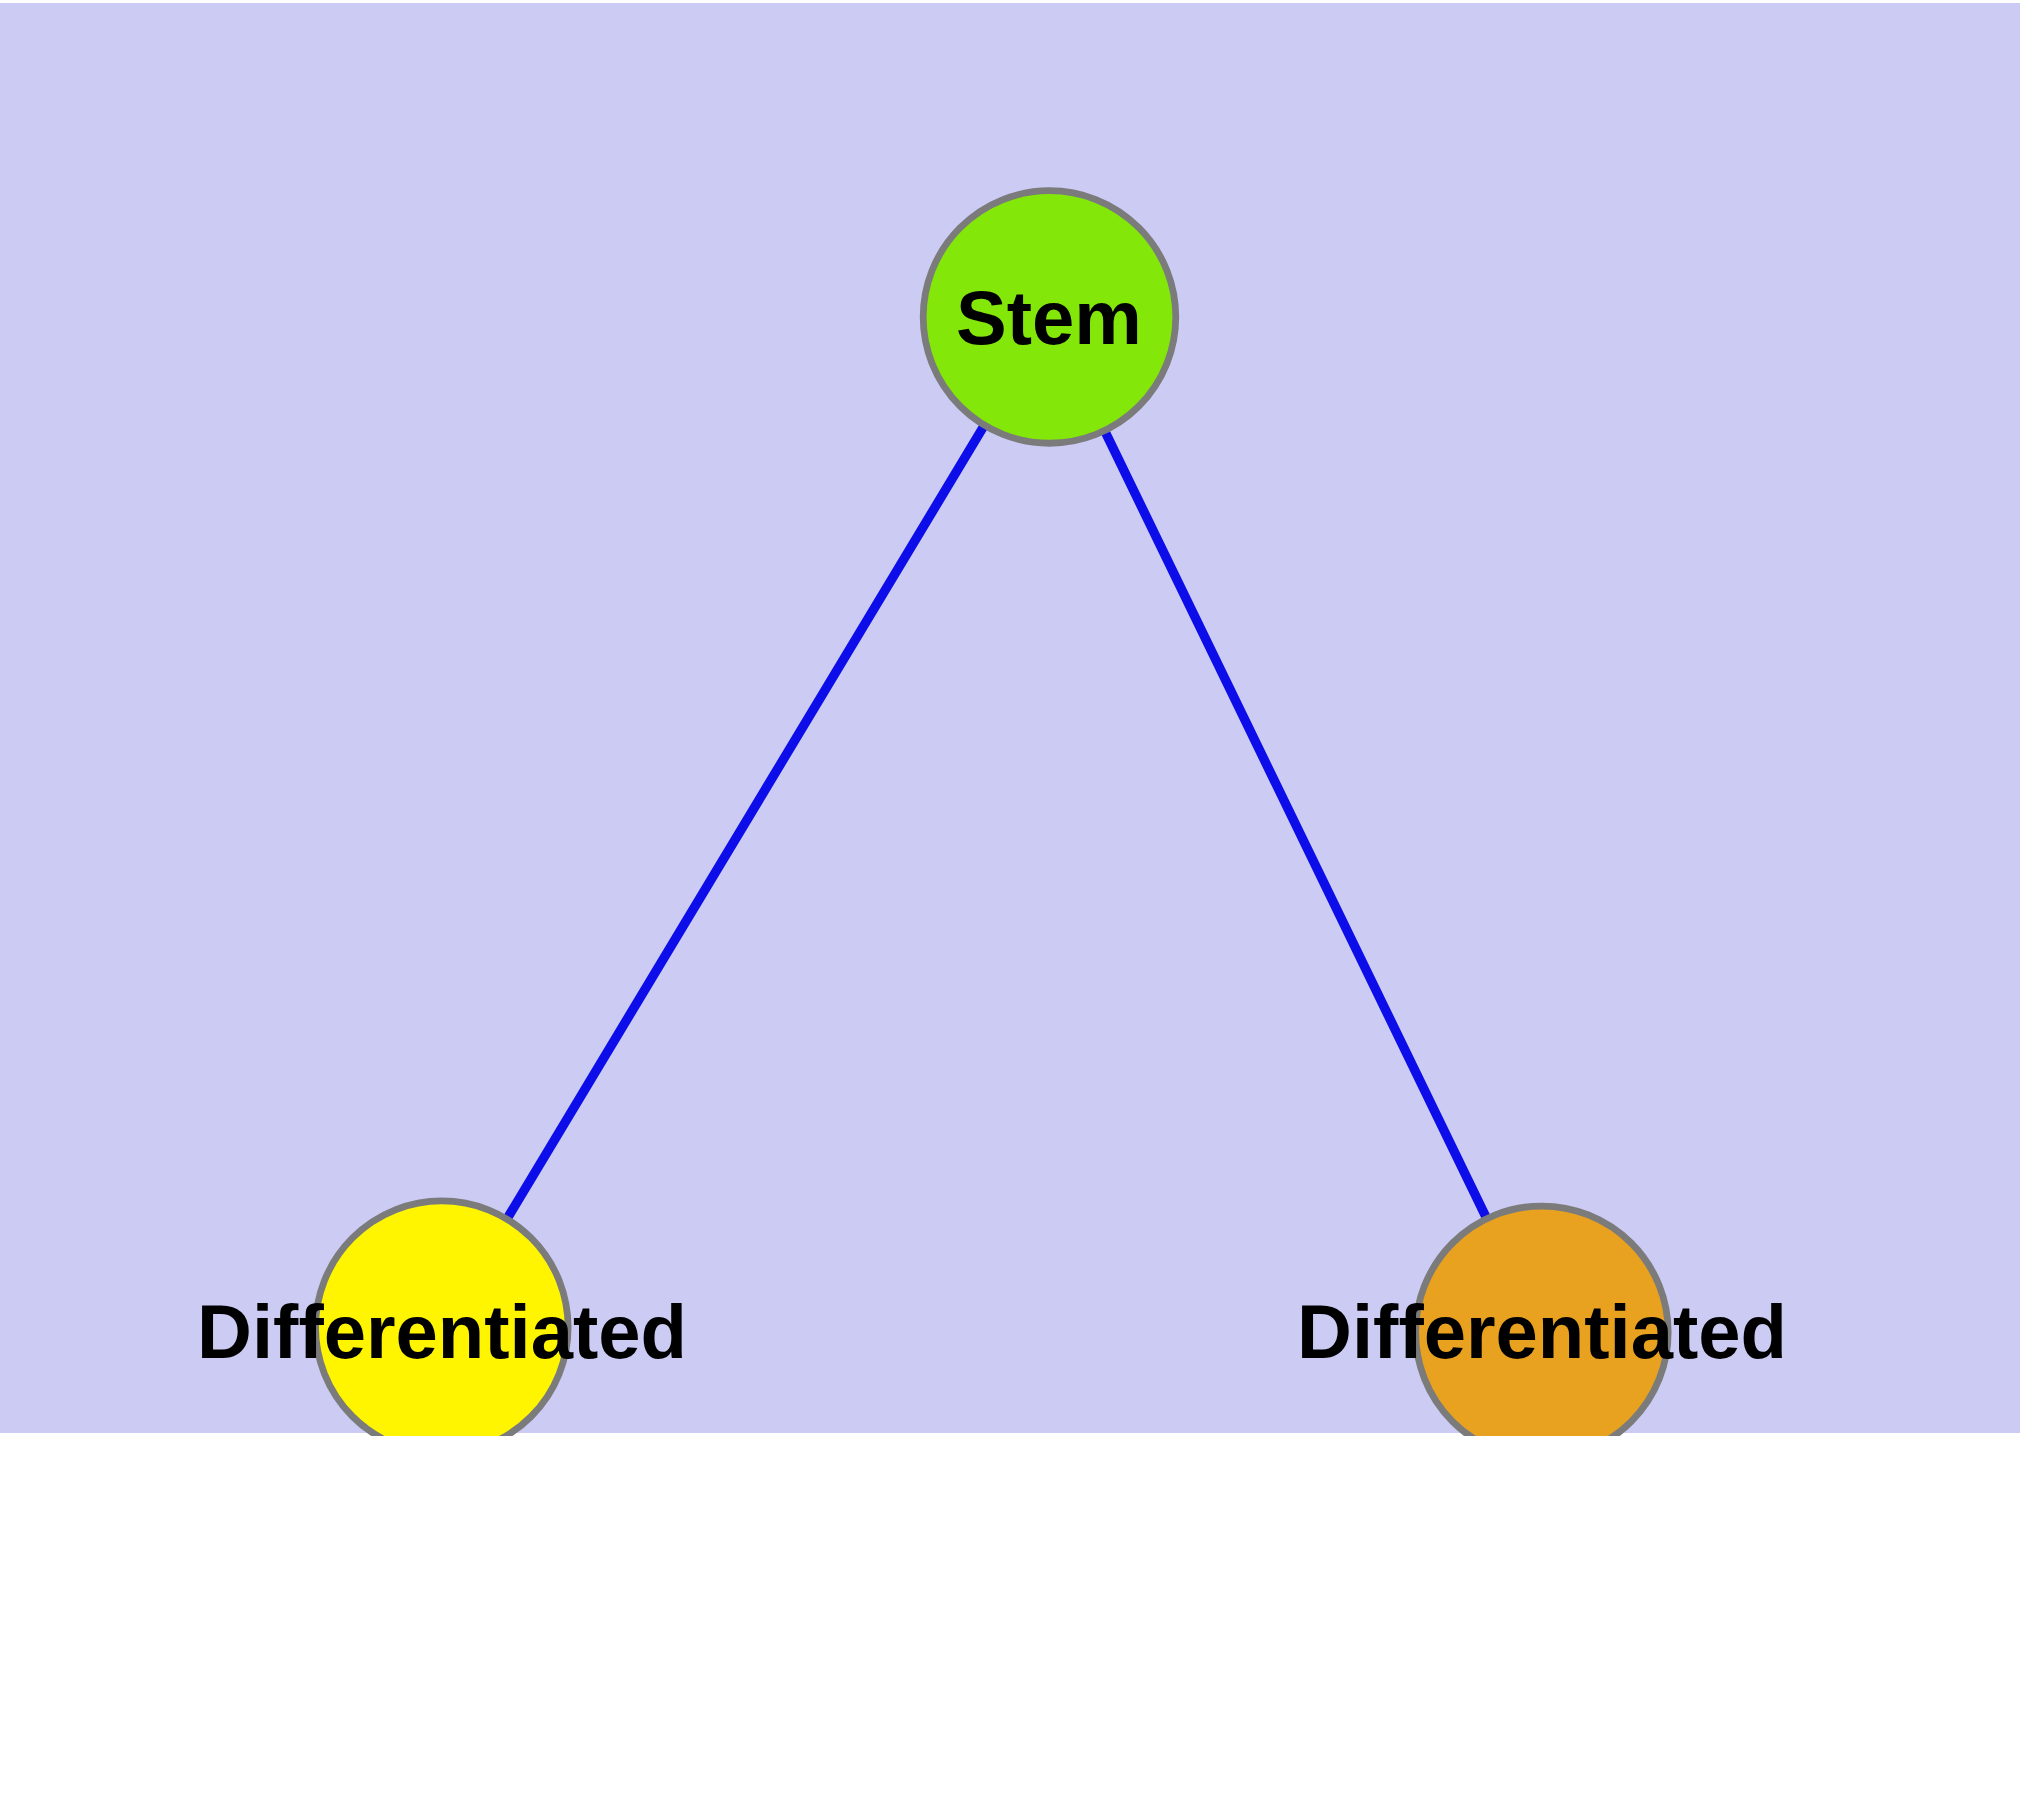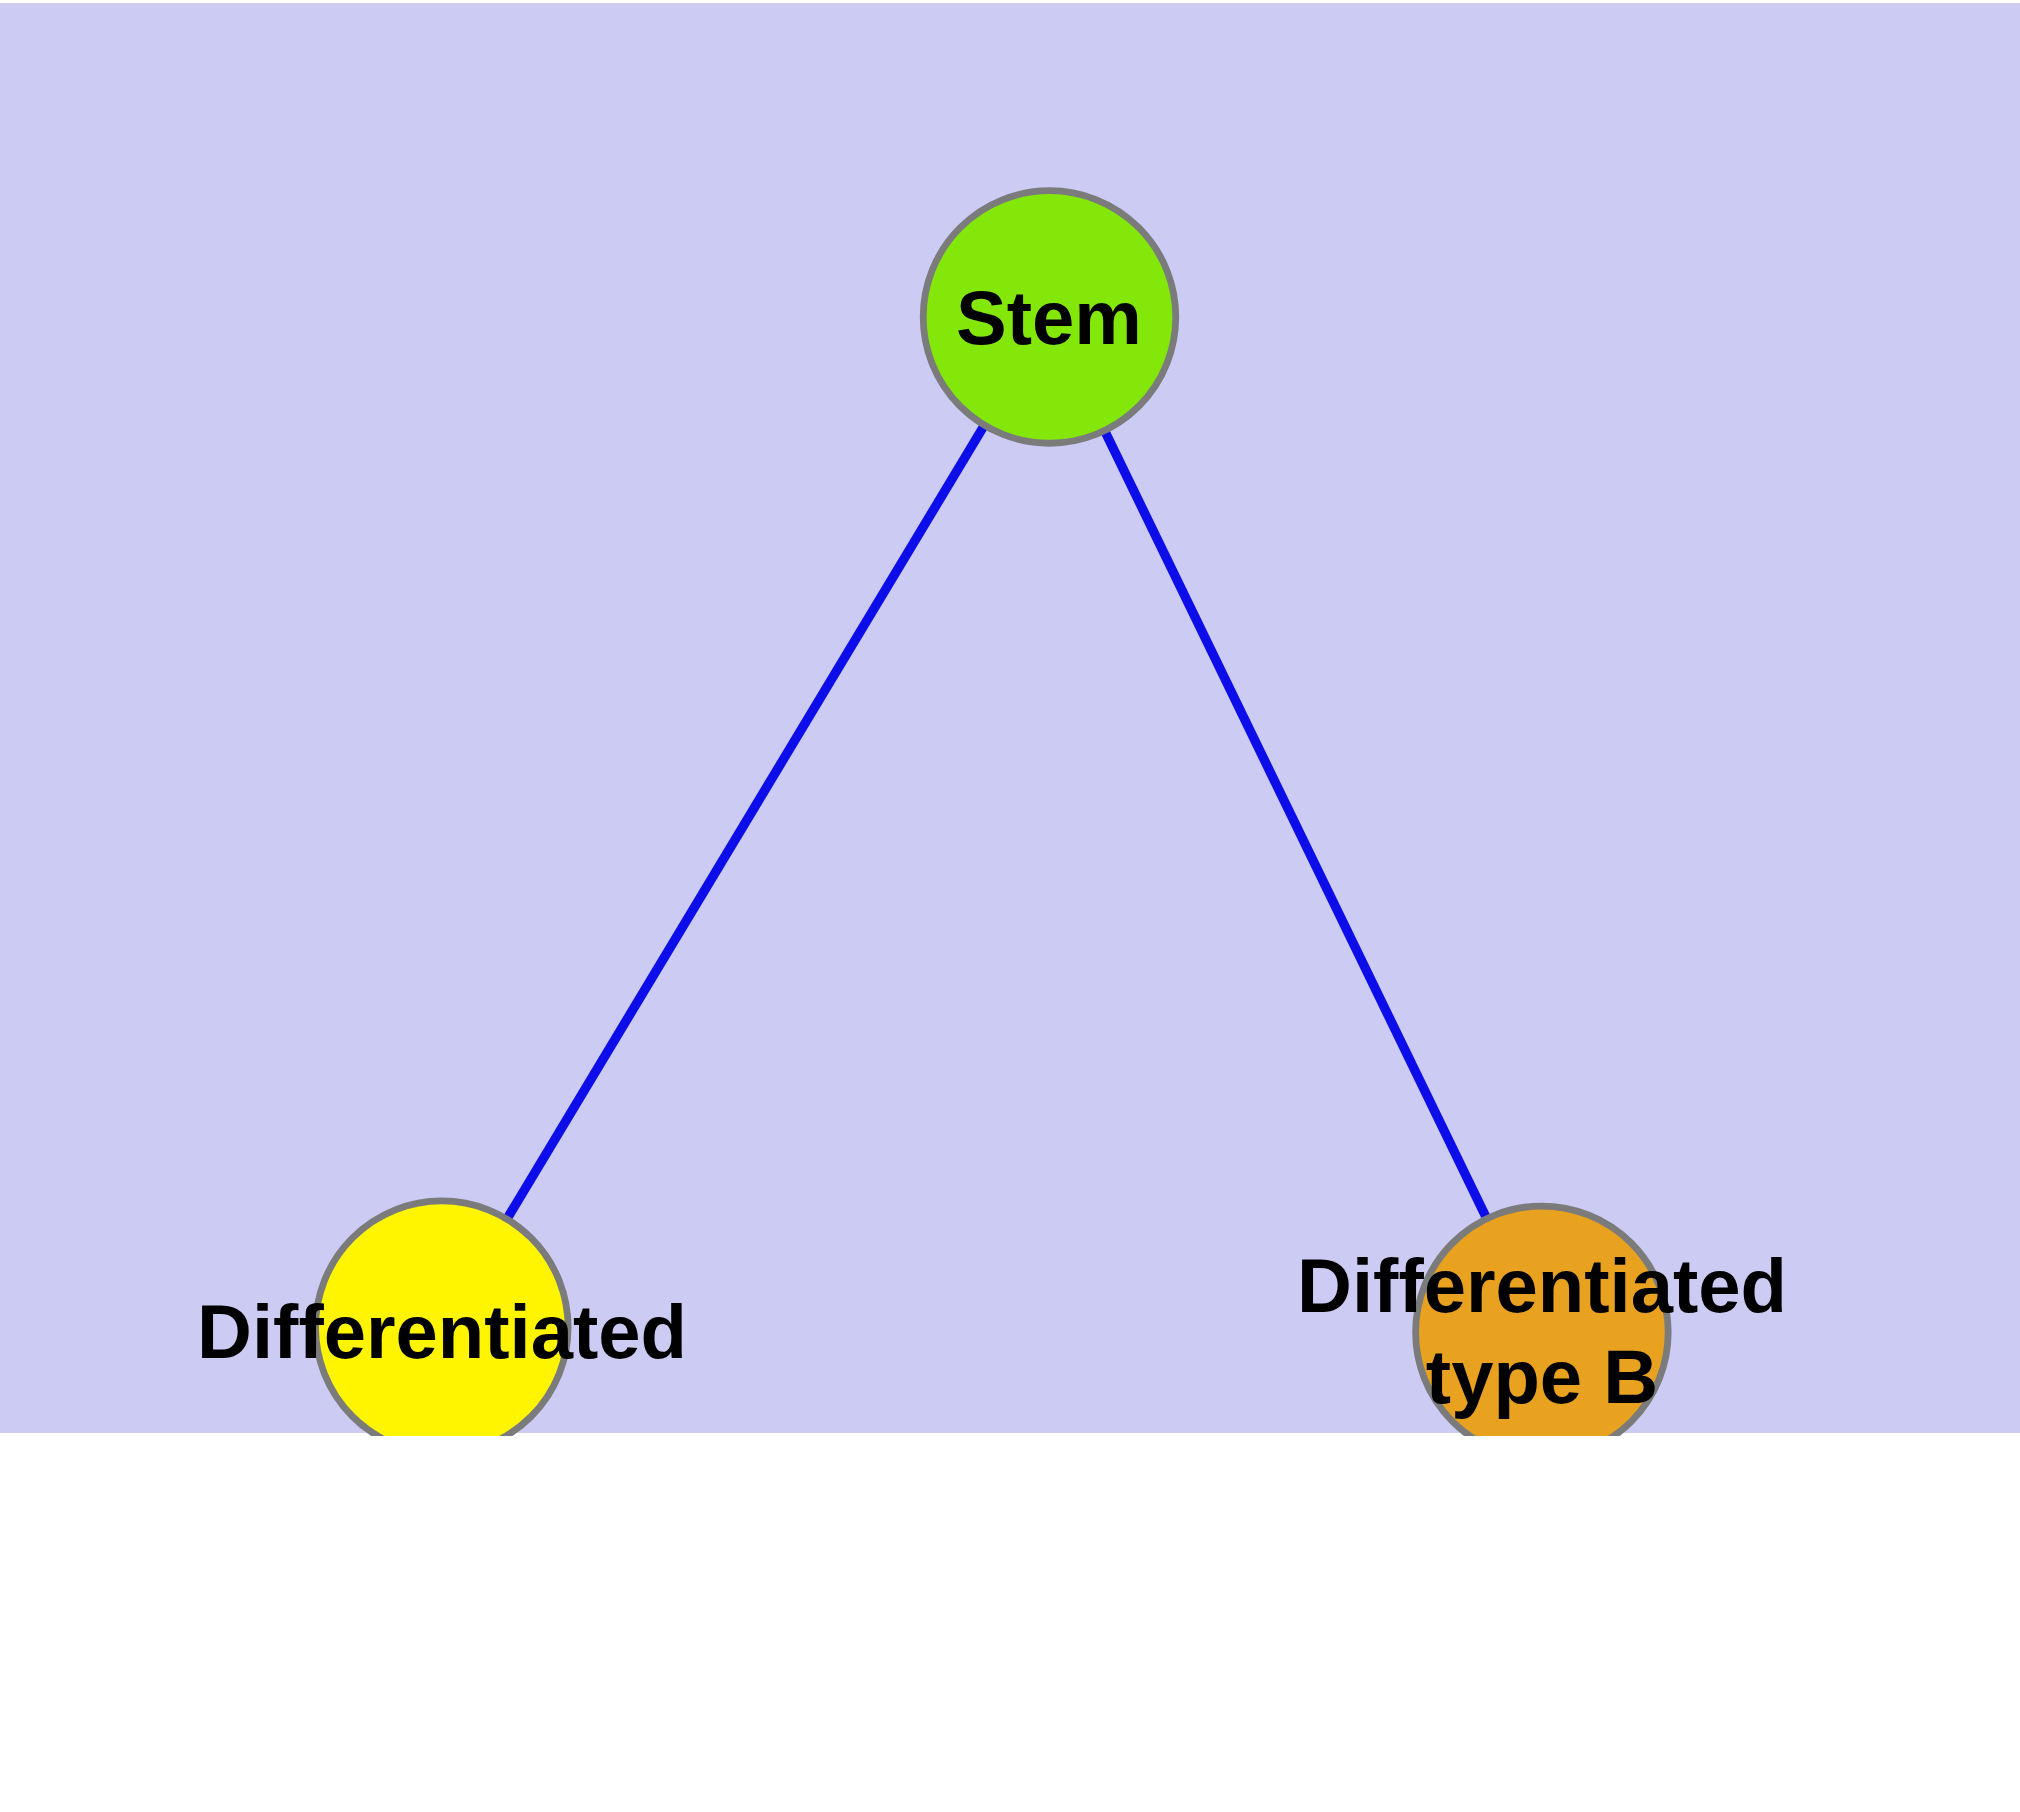--- a/index.html
+++ b/index.html
@@ -70,16 +70,15 @@
   <div class="node-label" style="left:1049px; top:317px;">
     <span class="label-line">Stem</span>
   </div>
 
   <div class="node-label" style="left:442px; top:1331px;">
     <span class="label-line">Differentiated</span>
   </div>
 
   <div class="node-label" style="left:1542px; top:1331px;">
     <span class="label-line">Differentiated</span>
-    <span class="label-line">type B</span>
   </div>
 </div>
 
 
 </body></html>

